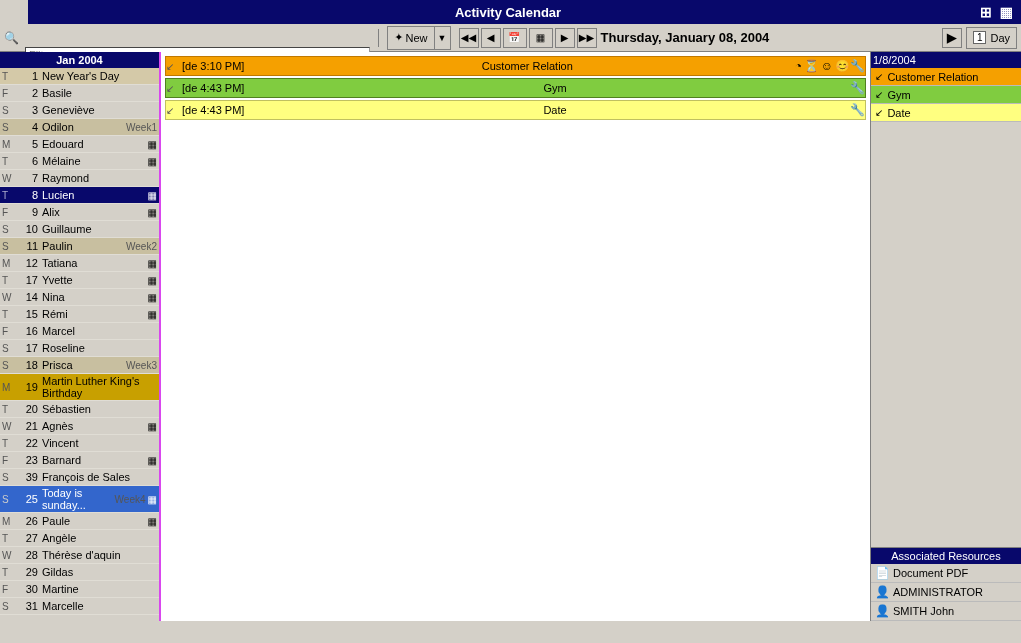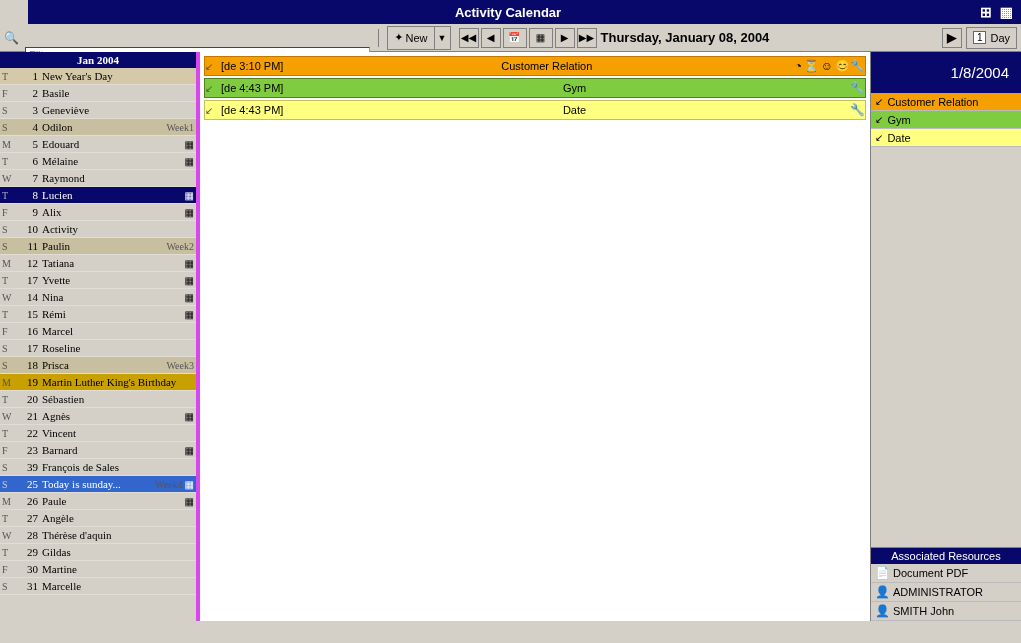--- a/index.html
+++ b/index.html
@@ -109,26 +109,25 @@
     }
 
     
     .main-container {
       display: flex;
       height: calc(643px - 24px - 28px - 22px);
     }
 
     
     .mini-calendar {
-      width: 200px;
-      background: #d4d0c8;
-      border-right: 4px solid #d946ef;
+      width: 161px;
+      background: #d4d0c8;
+      border-right: 2px solid #d946ef;
       overflow-y: auto;
       flex-shrink: 0;
-      font-family: Liberation Serif, serif;
     }
     .mini-cal-header {
       background: #08086b;
       color: white;
       text-align: center;
       padding: 2px;
       font-size: 11px;
       font-weight: bold;
     }
     .cal-row {
@@ -233,23 +232,23 @@
     .right-panel {
       width: 150px;
       background: #d4d0c8;
       display: flex;
       flex-direction: column;
       flex-shrink: 0;
     }
     .right-date {
       background: #08086b;
       color: white;
-      text-align: right;
-      padding: 12px;
-      font-size: 15px;
+      text-align: left;
+      padding: 2px;
+      font-size: 11px;
     }
     .right-event-list {
       flex: 1;
       overflow-y: auto;
     }
     .right-event-item {
       display: flex;
       align-items: center;
       padding: 2px 4px;
       min-height: 18px;
@@ -394,21 +393,21 @@
         <div class="cal-row ">
     <span class="day-code">F</span>
     <span class="day-num">9</span>
     <span class="day-name">Alix</span>
 
     <span class="cal-icon">▦</span>
   </div>
         <div class="cal-row ">
     <span class="day-code">S</span>
     <span class="day-num">10</span>
-    <span class="day-name">Activity</span>
+    <span class="day-name">Guillaume</span>
 
   </div>
         <div class="cal-row week-row">
     <span class="day-code">S</span>
     <span class="day-num">11</span>
     <span class="day-name">Paulin</span>
     <span class="week-label">Week2</span>
 
   </div>
         <div class="cal-row ">

